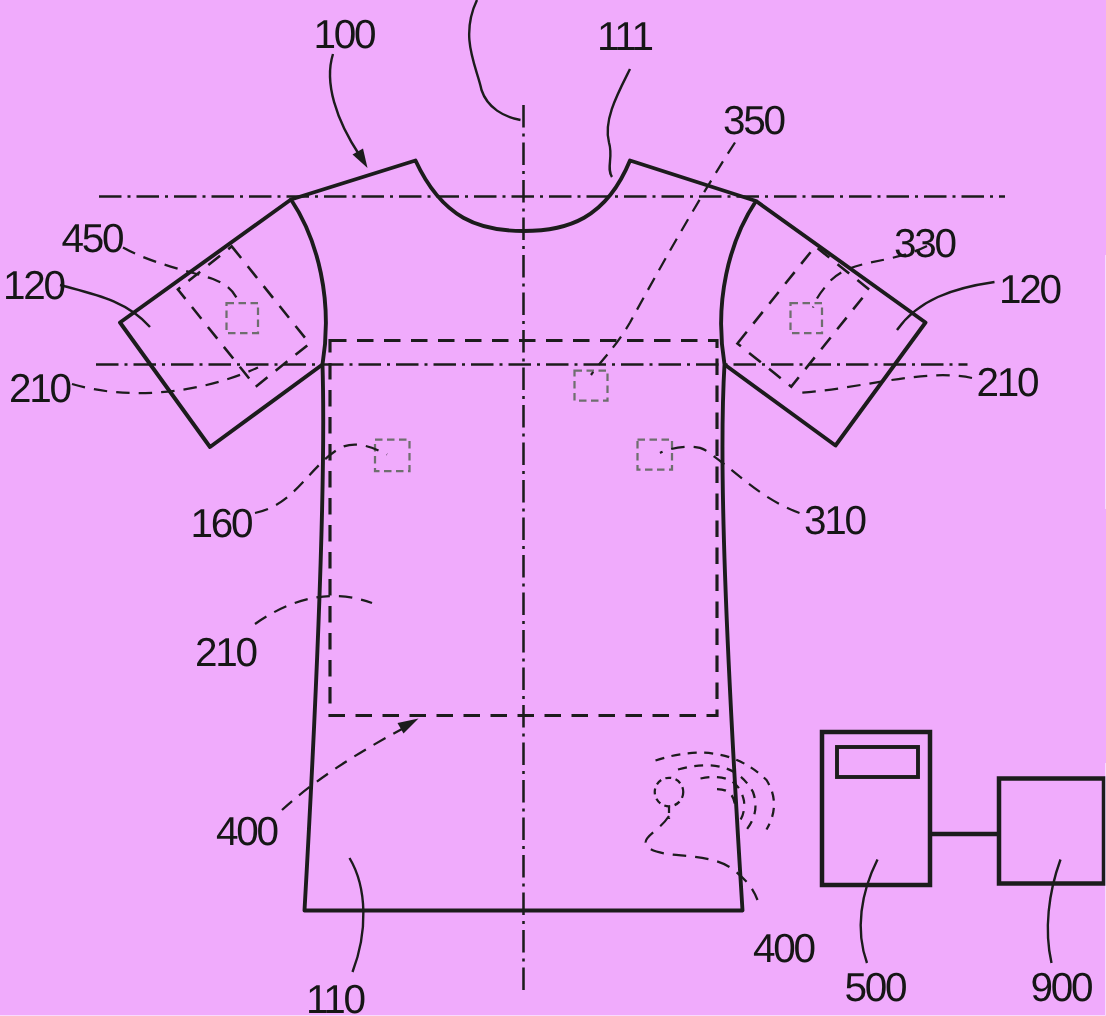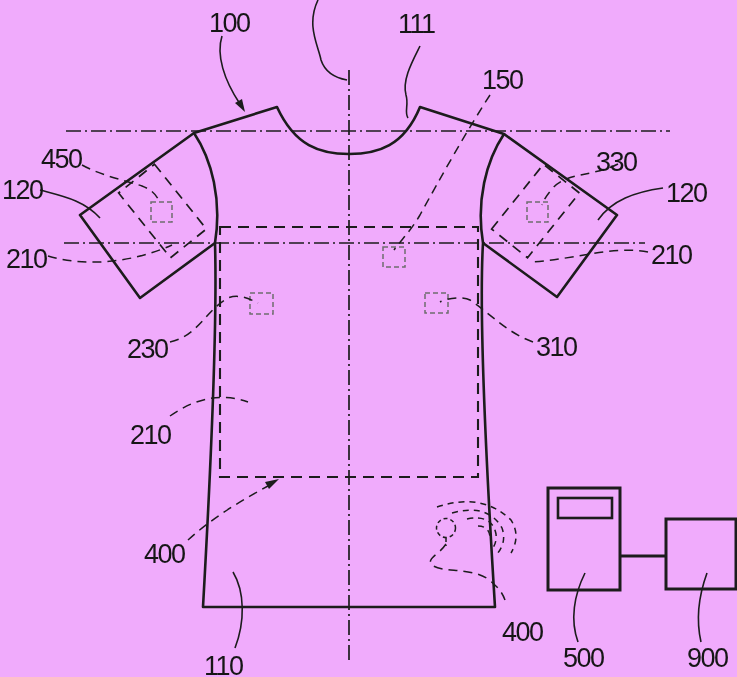--- a/index.html
+++ b/index.html
@@ -97,28 +97,28 @@
       <rect x="548" y="488" width="72" height="102" stroke-width="3"></rect>
       <rect x="558" y="498" width="54" height="20" stroke-width="2.6"></rect>
 
       <line x1="620" y1="556" x2="666" y2="556" stroke-width="3"></line>
       <rect x="666" y="519" width="70" height="70" stroke-width="3"></rect>
     </g>
   </svg>
 
   <div class="ref-label" style="left:209px;top:10px">100</div>
   <div class="ref-label" style="left:398px;top:11px">111</div>
-  <div class="ref-label" style="left:482px;top:67px">150</div>
+  <div class="ref-label" style="left:482px;top:67px">350</div>
   <div class="ref-label" style="left:41px;top:146px">450</div>
   <div class="ref-label" style="left:596px;top:149px">330</div>
   <div class="ref-label" style="left:2px;top:177px">120</div>
   <div class="ref-label" style="left:666px;top:180px">120</div>
   <div class="ref-label" style="left:6px;top:246px">210</div>
   <div class="ref-label" style="left:651px;top:242px">210</div>
-  <div class="ref-label" style="left:127px;top:336px">230</div>
+  <div class="ref-label" style="left:127px;top:336px">160</div>
   <div class="ref-label" style="left:536px;top:334px">310</div>
   <div class="ref-label" style="left:130px;top:422px">210</div>
   <div class="ref-label" style="left:144px;top:541px">400</div>
   <div class="ref-label" style="left:204px;top:653px">110</div>
   <div class="ref-label" style="left:502px;top:619px">400</div>
   <div class="ref-label" style="left:563px;top:645px">500</div>
   <div class="ref-label" style="left:687px;top:645px">900</div>
 
 </div>
 

